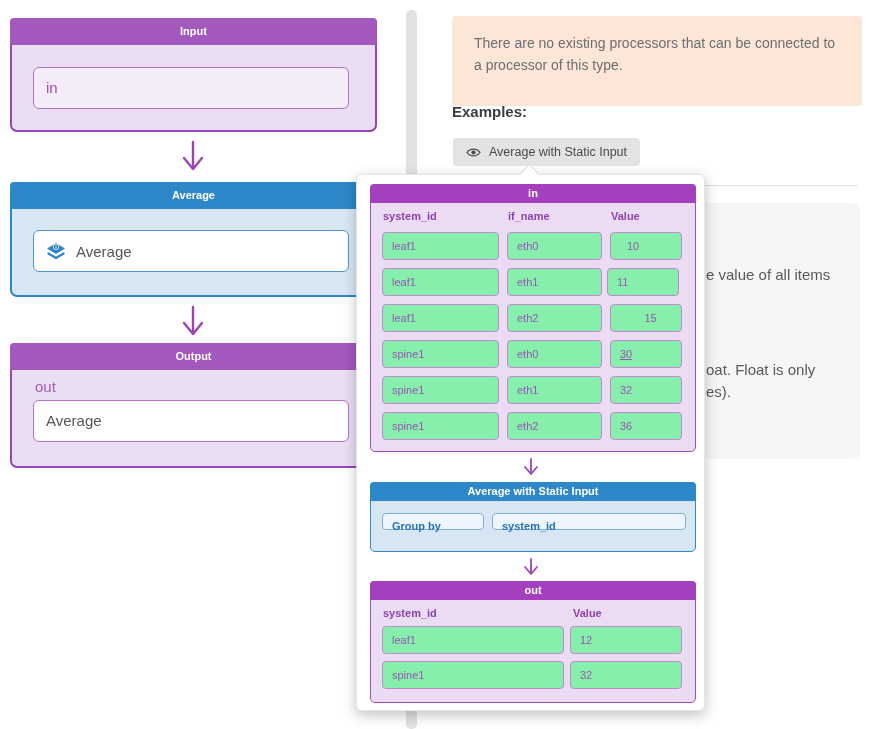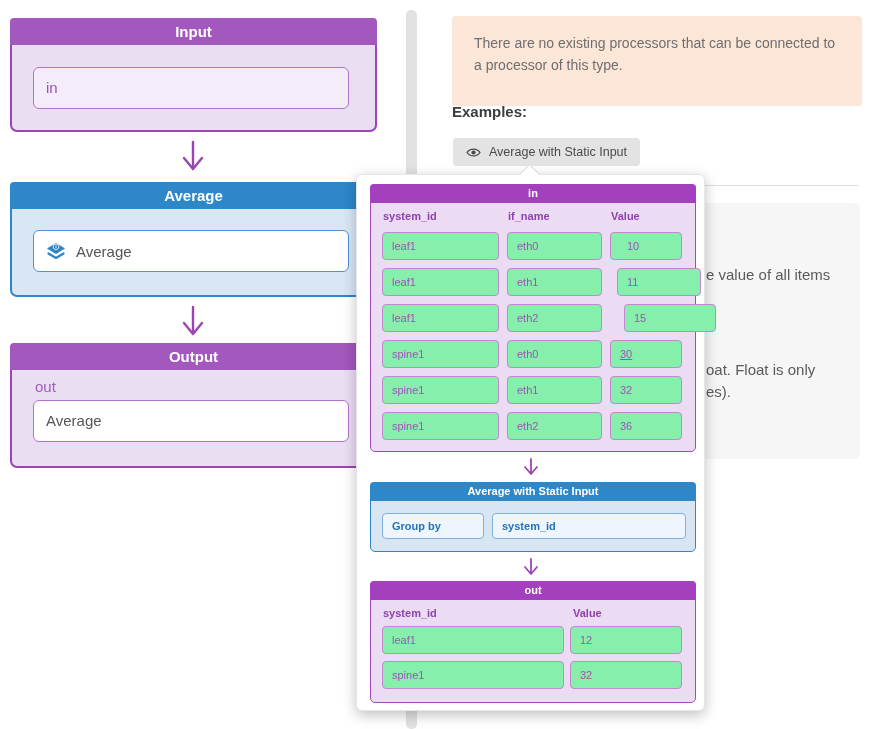--- a/index.html
+++ b/index.html
@@ -2,21 +2,21 @@
 <html><head>
 <meta charset="utf-8">
 <style>
   html,body{margin:0;padding:0;background:#fff;}
   .stage{position:relative;width:871px;height:729px;background:#fff;overflow:hidden;
          font-family:"Liberation Sans",sans-serif;}
 
   
   .fbox{position:absolute;left:10px;width:367px;border-radius:7px;box-sizing:border-box;}
   .fbox .hd{height:27px;line-height:27px;text-align:center;color:#fff;font-weight:bold;
-            font-size:15px;border-radius:4px 4px 0 0;}
+            font-size:11px;border-radius:4px 4px 0 0;}
   .box-input{top:18px;height:114px;background:#eadef2;border:2px solid #9b44b4;}
   .box-input .hd{background:#a258bd;margin:-2px -2px 0 -2px;border:0;}
   .box-avg{top:182px;height:115px;background:#d9e7f5;border:2px solid #2d87c9;}
   .box-avg .hd{background:#2d87c9;margin:-2px -2px 0 -2px;}
   .box-out{top:343px;height:125px;background:#eadef2;border:2px solid #9b44b4;}
   .box-out .hd{background:#a258bd;margin:-2px -2px 0 -2px;}
 
   .ffield{position:absolute;left:21px;width:316px;height:42px;border-radius:6px;
           box-sizing:border-box;font-size:15px;line-height:40px;padding-left:12px;}
   .ffield.purple{background:#f5ecf9;border:1px solid #b472ca;color:#9b51b5;}
@@ -56,21 +56,21 @@
   .p-in .phd{background:#a43fbe;}
   .p-avg{top:307px;height:70px;background:#d8e6f4;border:1px solid #2d87c9;}
   .p-avg .phd{background:#2d87c9;}
   .p-out{top:406px;height:122px;background:#ebdbf3;border:1px solid #a04bbb;}
   .p-out .phd{background:#a43fbe;}
 
   .colh{position:absolute;font-size:11px;font-weight:600;color:#8e42ac;}
   .pcell{position:absolute;height:28px;border-radius:4px;background:#86efac;border:1px solid #c288d2;
          box-sizing:border-box;font-size:11px;color:#9a55b5;line-height:26px;padding-left:9px;
          overflow:hidden;white-space:nowrap;}
-  .bcell{position:absolute;height:26px;border-radius:4px;background:#eef5fc;border:1px solid #7fb0dc;
+  .bcell{position:absolute;height:17px;border-radius:4px;background:#eef5fc;border:1px solid #7fb0dc;
          box-sizing:border-box;font-size:11px;font-weight:bold;color:#2273ba;line-height:25px;
          padding-left:9px;}
 </style>
 </head>
 <body>
 
 <div class="stage">
 
   <div class="fbox box-input">
     <div class="hd">Input</div>
@@ -140,25 +140,25 @@
       <div class="colh" style="left:12px;top:25px;">system_id</div>
       <div class="colh" style="left:137px;top:25px;">if_name</div>
       <div class="colh" style="left:240px;top:25px;">Value</div>
 
       <div class="pcell" style="left:11px;top:47px;width:117px;">leaf1</div>
       <div class="pcell" style="left:136px;top:47px;width:95px;">eth0</div>
       <div class="pcell" style="left:239px;top:47px;width:72px;padding-left:16px;">10</div>
 
       <div class="pcell" style="left:11px;top:83px;width:117px;">leaf1</div>
       <div class="pcell" style="left:136px;top:83px;width:95px;">eth1</div>
-      <div class="pcell" style="left:246px;top:83px;width:84px;">11</div>
+      <div class="pcell" style="left:236px;top:83px;width:72px;">11</div>
 
       <div class="pcell" style="left:11px;top:119px;width:117px;">leaf1</div>
       <div class="pcell" style="left:136px;top:119px;width:95px;">eth2</div>
-      <div class="pcell" style="left:253px;top:119px;width:92px;">15</div>
+      <div class="pcell" style="left:239px;top:119px;width:72px;text-align:center;">15</div>
 
       <div class="pcell" style="left:11px;top:155px;width:117px;">spine1</div>
       <div class="pcell" style="left:136px;top:155px;width:95px;">eth0</div>
       <div class="pcell" style="left:239px;top:155px;width:72px;text-decoration:underline;">30</div>
 
       <div class="pcell" style="left:11px;top:191px;width:117px;">spine1</div>
       <div class="pcell" style="left:136px;top:191px;width:95px;">eth1</div>
       <div class="pcell" style="left:239px;top:191px;width:72px;">32</div>
 
       <div class="pcell" style="left:11px;top:227px;width:117px;">spine1</div>

